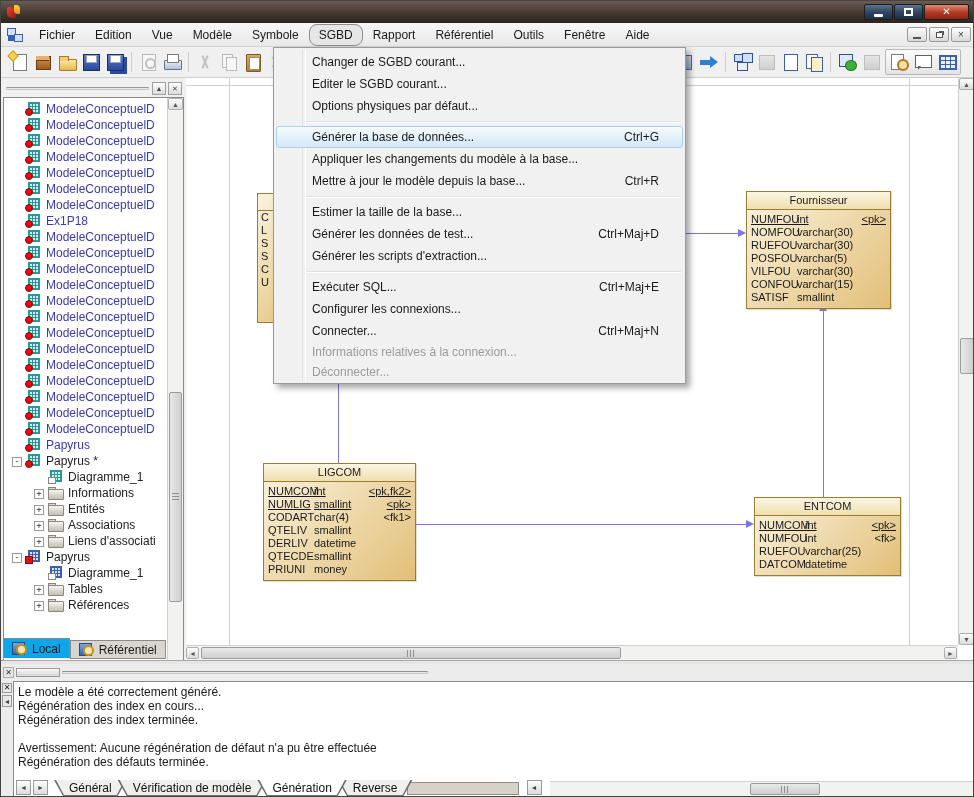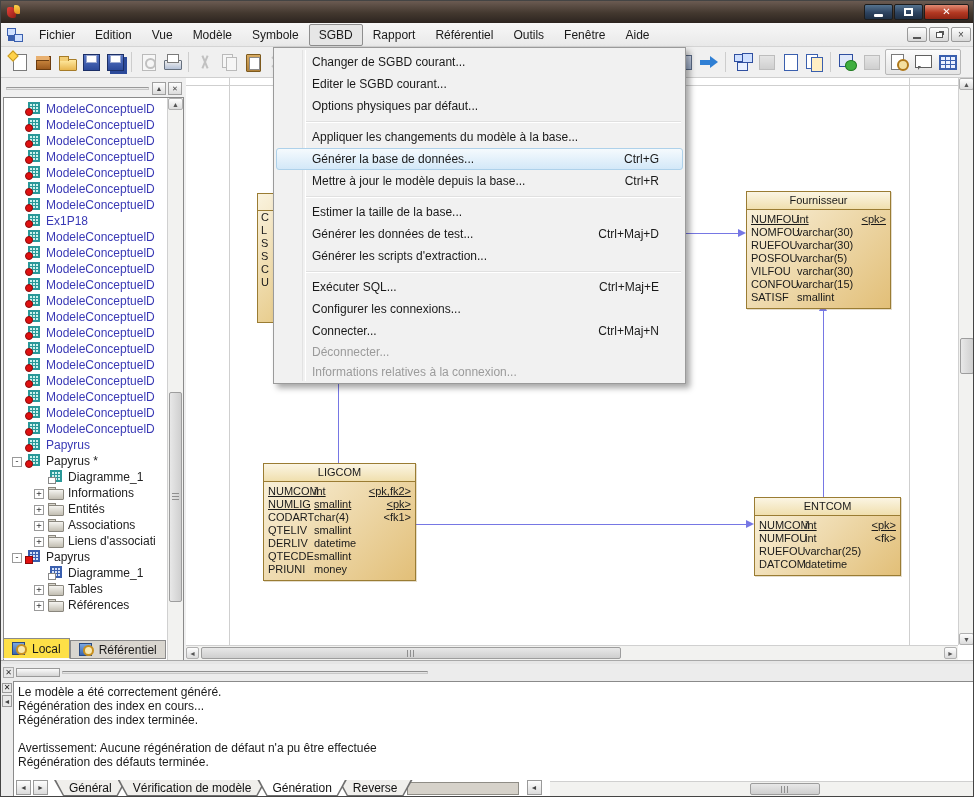--- a/index.html
+++ b/index.html
@@ -23,21 +23,21 @@
   .glyph-max{width:9px;height:8px;border:2px solid #fff}
   .glyph-x{font-weight:bold}
 
   
   .menubar{position:absolute;left:0;top:22px;width:974px;height:24px;background:linear-gradient(#f7f7f7,#e9e9e9);
     border-bottom:1px solid #d4d4d4;display:flex;align-items:center;padding:0 4px}
   .mdi-icon{width:16px;height:14px;position:relative;margin:0 6px 0 2px;flex:none}
   .mdi-icon::before{content:"";position:absolute;left:0;top:0;width:7px;height:6px;border:1px solid #3a5fae;background:#cfe0ff}
   .mdi-icon::after{content:"";position:absolute;left:7px;top:6px;width:7px;height:6px;border:1px solid #3a5fae;background:#cfe0ff;box-shadow:-7px 0 0 -1px #3a5fae}
   .mbi{padding:3px 9px;border:1px solid transparent;white-space:nowrap}
-  .mbi.open{background:#e6e6e6;border:1px solid #8e8e8e;border-radius:2px}
+  .mbi.open{background:#e6e6e6;border:1px solid #8e8e8e;border-radius:8px}
   .mdi-btns{margin-left:auto;display:flex;gap:2px}
   .mdibtn{width:20px;height:15px;border:1px solid #9a9a9a;border-radius:2px;background:linear-gradient(#fdfdfd,#d9d9d9);
     display:flex;align-items:center;justify-content:center;position:relative}
   .g-min2{width:8px;height:2px;background:#555;margin-top:7px}
   .g-rest{width:7px;height:6px;border:1px solid #555;background:#fff;box-shadow:2px -2px 0 -1px #555}
   .g-x2{font-size:10px;color:#444;line-height:10px}
 
   
   .toolbar{position:absolute;left:0;top:46px;width:974px;height:31px;background:#f0f0f0;border-bottom:1px solid #cfcfcf;
     display:flex;align-items:center;padding-left:6px}
@@ -113,21 +113,21 @@
   .vsb{position:absolute;right:0;top:0;width:16px;bottom:0;background:#f2f2f0;border-left:1px solid #d0d0d0}
   .hsb{position:absolute;left:0;right:0;bottom:0;height:15px;background:#f2f2f0;border-top:1px solid #d0d0d0}
   .sb-arrow{position:absolute;width:15px;height:12px;background:linear-gradient(#fdfdfd,#dcdcdc);border:1px solid #b0b0b0;
      color:#555;font-size:7px;line-height:11px;text-align:center;border-radius:2px}
   .sb-thumb{position:absolute;background:linear-gradient(90deg,#e8e8e8,#cfcfcf);border:1px solid #9d9d9d;border-radius:2px;display:flex;align-items:center;justify-content:center}
   .sb-thumb-h{background:linear-gradient(#e8e8e8,#cfcfcf)}
   .grip-v{width:7px;height:8px;background:repeating-linear-gradient(#8f8f8f 0 1px,transparent 1px 3px)}
   .grip-h{width:8px;height:7px;background:repeating-linear-gradient(90deg,#8f8f8f 0 1px,transparent 1px 3px)}
   .panel-tabs{position:absolute;left:0;top:558px;height:21px;display:flex}
   .ptab{height:21px;display:flex;align-items:center;padding:0 8px;border:1px solid #8a8a8a;font-size:12px}
-  .ptab.active{background:#fde047;border-bottom-color:#fafafa;z-index:1}
+  .ptab.active{background:#0ea5e9;border-bottom-color:#fafafa;z-index:1}
   .ptab:not(.active){background:#d9d6cf;margin-top:2px;height:19px}
   .ptab-ic{width:15px;height:13px;position:relative;margin-right:5px}
   .ptab-ic::before{content:"";position:absolute;left:0;top:0;width:11px;height:11px;background:linear-gradient(#7aa7e0,#3a66b0);border:1px solid #2a4a80}
   .ptab-ic::after{content:"";position:absolute;right:0;bottom:0;width:7px;height:7px;border:2px solid #c8901e;border-radius:50%;background:#f8e8b0}
 
   
   .diagram{position:absolute;left:185px;top:77px;width:789px;height:582px;background:#fff}
   .canvas{position:absolute;left:0;top:0;right:17px;bottom:15px;overflow:hidden}
   .pageline-v{position:absolute;top:0;bottom:0;width:1px;background:#cfcfcf}
   .pageline-h{position:absolute;left:0;right:0;height:1px;background:#cfcfcf}
@@ -618,29 +618,29 @@
       <span class="mi-sc"></span>
     </div>
       <div class="mi">
       <span class="mi-label">Options physiques par défaut...</span>
       <span class="mi-sc"></span>
     </div>
       <div class="mi sep">
       <span class="mi-label"></span>
       <span class="mi-sc"></span>
     </div>
-      <div class="mi">
-      <span class="mi-label">Appliquer les changements du modèle à la base...</span>
-      <span class="mi-sc"></span>
-    </div>
       <div class="mi hl">
       <span class="mi-label">Générer la base de données...</span>
       <span class="mi-sc">Ctrl+G</span>
     </div>
       <div class="mi">
+      <span class="mi-label">Appliquer les changements du modèle à la base...</span>
+      <span class="mi-sc"></span>
+    </div>
+      <div class="mi">
       <span class="mi-label">Mettre à jour le modèle depuis la base...</span>
       <span class="mi-sc">Ctrl+R</span>
     </div>
       <div class="mi sep">
       <span class="mi-label"></span>
       <span class="mi-sc"></span>
     </div>
       <div class="mi">
       <span class="mi-label">Estimer la taille de la base...</span>
       <span class="mi-sc"></span>
@@ -663,25 +663,25 @@
     </div>
       <div class="mi">
       <span class="mi-label">Configurer les connexions...</span>
       <span class="mi-sc"></span>
     </div>
       <div class="mi">
       <span class="mi-label">Connecter...</span>
       <span class="mi-sc">Ctrl+Maj+N</span>
     </div>
       <div class="mi dis short">
+      <span class="mi-label">Informations relatives à la connexion...</span>
+      <span class="mi-sc"></span>
+    </div>
+      <div class="mi dis short">
       <span class="mi-label">Déconnecter...</span>
-      <span class="mi-sc"></span>
-    </div>
-      <div class="mi dis short">
-      <span class="mi-label">Informations relatives à la connexion...</span>
       <span class="mi-sc"></span>
     </div>
     </div>
 
   <div class="splitter"></div>
   <div class="rebar">
     <span class="rb-x">✕</span>
     <span class="rb-thumb"></span>
     <span class="rb-groove"></span>
   </div>

